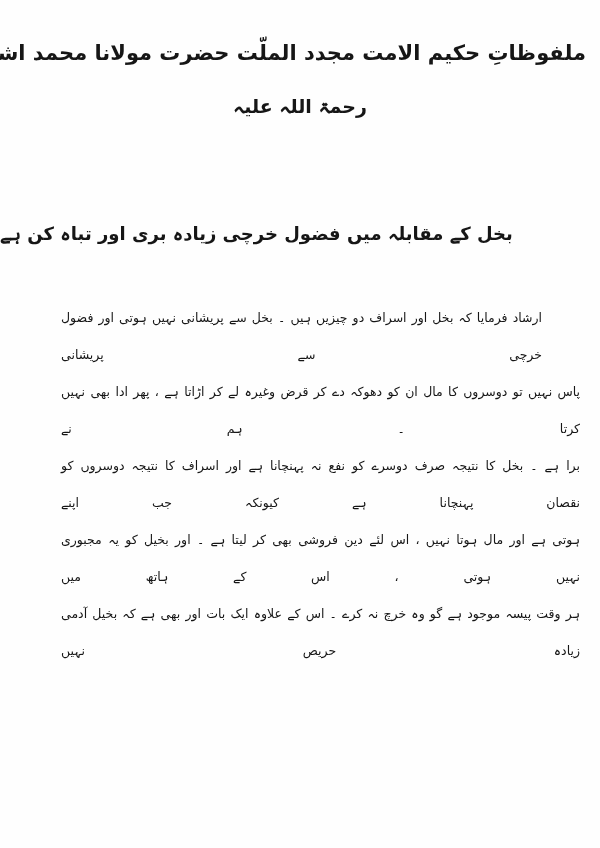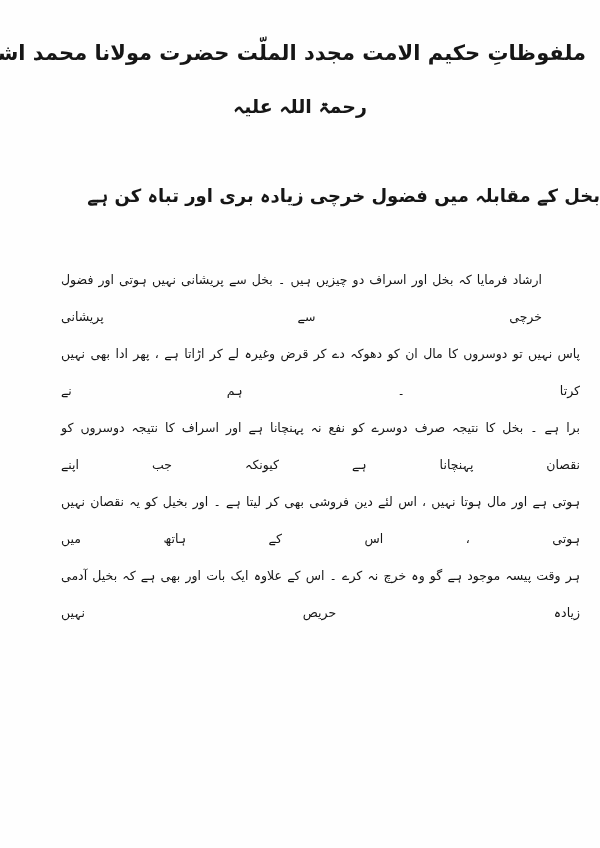--- a/index.html
+++ b/index.html
@@ -29,22 +29,22 @@
     letter-spacing: -0.2px;
   }
   .honorific {
     margin-top: 24px;
     text-align: center;
     font-size: 19px;
     font-weight: 700;
     line-height: 1.3;
   }
   .heading {
-    margin: 65px 0 0;
-    text-align: right;
+    margin: 103px 0 0;
+    text-align: left;
     font-size: 18px;
     font-weight: 700;
     line-height: 1.45;
     white-space: nowrap;
   }
   .body-text {
     margin: 52px 20px 0 24px;
   }
   .body-line {
     font-size: 12.5px;
@@ -66,18 +66,18 @@
   <h1 class="title">ملفوظاتِ حکیم الامت مجدد الملّت حضرت مولانا محمد اشرف علی تھانوی</h1>
 
   <div class="honorific">رحمۃ اللہ علیہ</div>
 
   <h2 class="heading">بخل کے مقابلہ میں فضول خرچی زیادہ بری اور تباہ کن ہے</h2>
 
   <div class="body-text">
     <div class="body-line">ارشاد فرمایا کہ بخل اور اسراف دو چیزیں ہیں ۔ بخل سے پریشانی نہیں ہوتی اور فضول خرچی سے پریشانی</div>
     <div class="body-line">پاس نہیں تو دوسروں کا مال ان کو دھوکہ دے کر قرض وغیرہ لے کر اڑاتا ہے ، پھر ادا بھی نہیں کرتا ۔ ہم نے</div>
     <div class="body-line">برا ہے ۔ بخل کا نتیجہ صرف دوسرے کو نفع نہ پہنچانا ہے اور اسراف کا نتیجہ دوسروں کو نقصان پہنچانا ہے کیونکہ جب اپنے</div>
-    <div class="body-line">ہوتی ہے اور مال ہوتا نہیں ، اس لئے دین فروشی بھی کر لیتا ہے ۔ اور بخیل کو یہ نقصان نہیں ہوتی ، اس کے ہاتھ میں</div>
+    <div class="body-line">ہوتی ہے اور مال ہوتا نہیں ، اس لئے دین فروشی بھی کر لیتا ہے ۔ اور بخیل کو یہ مجبوری نہیں ہوتی ، اس کے ہاتھ میں</div>
     <div class="body-line">ہر وقت پیسہ موجود ہے گو وہ خرچ نہ کرے ۔ اس کے علاوہ ایک بات اور بھی ہے کہ بخیل آدمی زیادہ حریص نہیں</div>
 
   </div>
 
 </div>
 
 </body></html>

